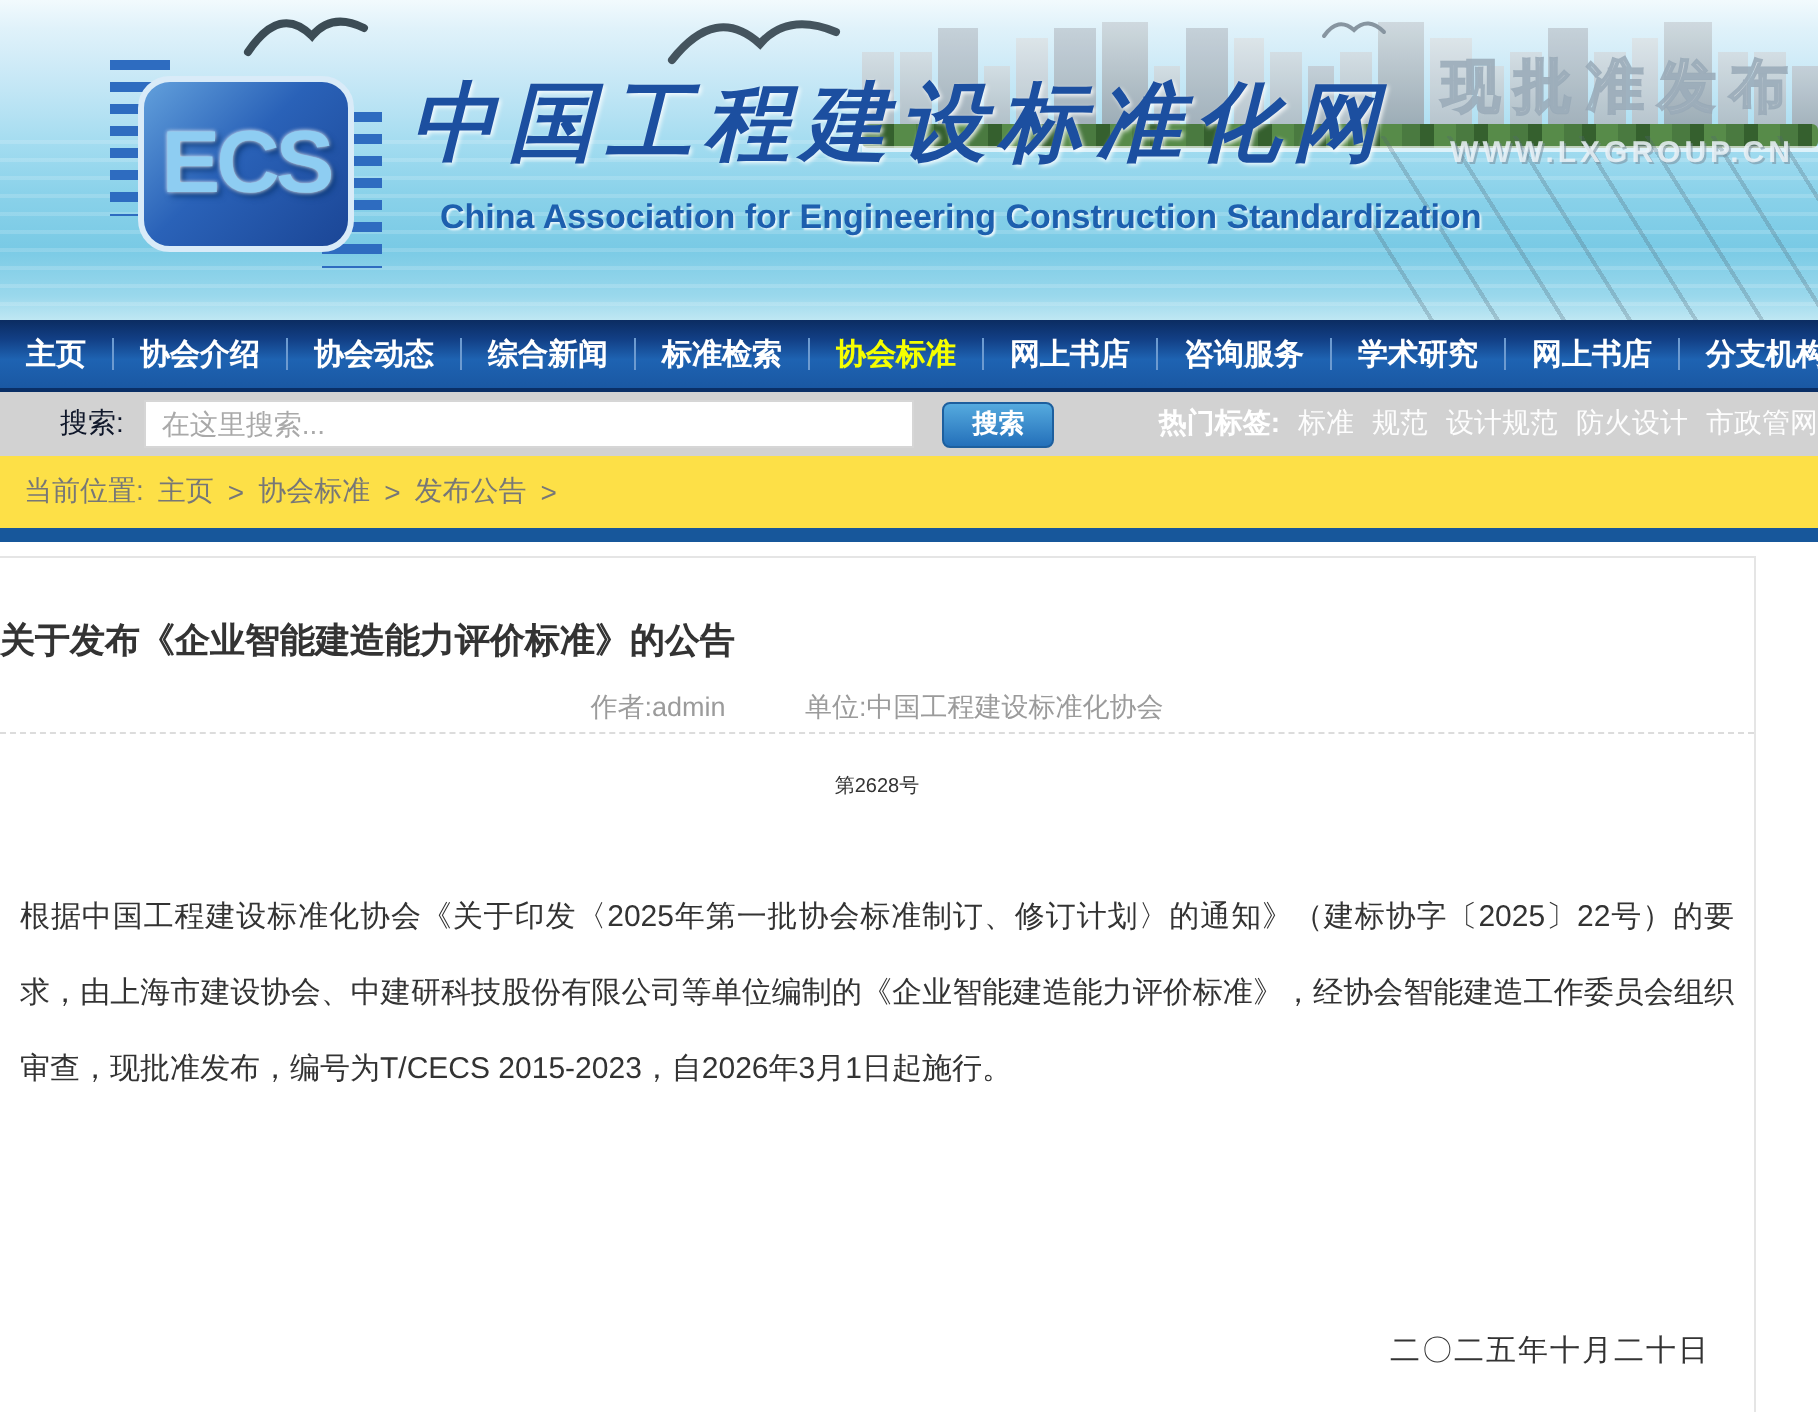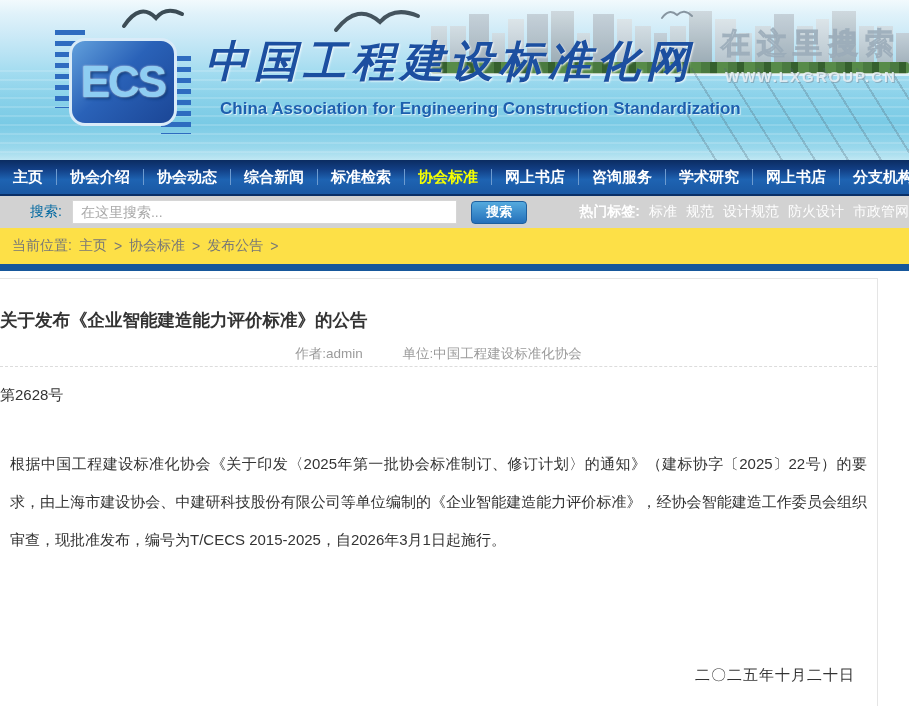--- a/index.html
+++ b/index.html
@@ -55,21 +55,21 @@
   .nav { height:36px; display:flex; align-items:center; overflow:hidden; white-space:nowrap;
     background: linear-gradient(180deg,#0b2c61 0%,#123f85 28%,#1e63b2 58%,#1a58a3 100%);
     border-bottom:2px solid #0a2f66; }
   .nav-item { padding:0 13px; font-size:15px; font-weight:bold; color:#fff; cursor:pointer; }
   .nav-item.active { color:#f5ff00; }
   .nav-sep { width:1px; height:16px; background:#6d9bd0; flex:0 0 auto; }
 
   
   .search-row { height:32px; background:#d2d2d2; display:flex; align-items:center;
     padding-left:30px; overflow:hidden; white-space:nowrap; }
-  .search-label { color:#0369a1; font-size:14px; }
+  .search-label { color:#0f172a; font-size:14px; }
   .search-input { margin-left:10px; width:392px; height:24px; border:1px solid #d6d6d6;
     background:#fff; padding-left:8px; font-size:14px; color:#701a75;
     font-family:"Liberation Sans",sans-serif; }
   .search-input::placeholder { color:#a9a9a9; }
   .search-btn { margin-left:14px; width:57px; height:23px; border:1px solid #1d5f9e;
     border-radius:4px; color:#fff; font-weight:bold; font-size:13px; cursor:pointer;
     background: linear-gradient(180deg,#55aade 0%,#2470ba 100%);
     font-family:"Liberation Sans",sans-serif; }
   .hot { margin-left:52px; display:flex; align-items:center; gap:9px; }
   .hot-label { color:#fff; font-weight:bold; font-size:14px; }
@@ -81,21 +81,21 @@
   .crumb a { color:#777; text-decoration:none; cursor:pointer; }
   .blue-bar { height:7px; background:#17579b; }
 
   
   .panel { position:relative; margin-top:7px; width:878px; height:428px; background:#fff;
     border-top:1px solid #e5e5e5; border-right:1px solid #e5e5e5; }
   .art-title { padding-top:29px; font-size:17.5px; font-weight:bold; color:#333; }
   .art-meta { margin-top:13px; padding-bottom:3px; text-align:center; font-size:13.5px;
     color:#9b9b9b; border-bottom:1px dashed #dcdcdc; }
   .art-meta span { margin:0 18px; }
-  .doc-no { margin-top:19px; text-align:left; font-size:15px; color:#333; }
+  .doc-no { margin-top:19px; text-align:center; font-size:10px; color:#333; }
   .art-body { margin:40px 10px 0 10px; font-size:15px; color:#333; line-height:38px;
     text-align:justify; }
   .art-date { position:absolute; right:22px; bottom:21px; font-size:15px; color:#333;
     letter-spacing:1px; }
 </style>
 </head>
 <body>
 
 <div class="header">
   <div class="water-lines"></div>
@@ -144,21 +144,21 @@
     <div class="stripes-r"></div>
     <div class="plate">
       <span>ECS</span>
     </div>
   </div>
 
   <div class="site-title-zh">中国工程建设标准化网</div>
   <div class="site-title-en">China Association for Engineering Construction Standardization</div>
 
   <div class="watermark">
-    <div class="w1">在这里搜索</div>
+    <div class="w1">现批准发布</div>
     <div class="w2">WWW.LXGROUP.CN</div>
   </div>
 </div>
 
 <div class="nav">
   <span class="nav-item">主页</span>
   <span class="nav-sep"></span>
   <span class="nav-item">协会介绍</span>
   <span class="nav-sep"></span>
   <span class="nav-item">协会动态</span>
@@ -205,15 +205,15 @@
 </div>
 <div class="blue-bar"></div>
 
 <div class="panel">
   <h1 class="art-title">关于发布《企业智能建造能力评价标准》的公告</h1>
   <div class="art-meta">
     <span>作者:admin</span>
     <span>单位:中国工程建设标准化协会</span>
   </div>
   <div class="doc-no">第2628号</div>
-  <p class="art-body">根据中国工程建设标准化协会《关于印发〈2025年第一批协会标准制订、修订计划〉的通知》（建标协字〔2025〕22号）的要求，由上海市建设协会、中建研科技股份有限公司等单位编制的《企业智能建造能力评价标准》，经协会智能建造工作委员会组织审查，现批准发布，编号为T/CECS 2015-2025，自2026年3月1日起施行。</p>
+  <p class="art-body">根据中国工程建设标准化协会《关于印发〈2025年第一批协会标准制订、修订计划〉的通知》（建标协字〔2025〕22号）的要求，由上海市建设协会、中建研科技股份有限公司等单位编制的《企业智能建造能力评价标准》，经协会智能建造工作委员会组织审查，现批准发布，编号为T/CECS 2015-2023，自2026年3月1日起施行。</p>
   <div class="art-date">二〇二五年十月二十日</div>
 </div>
 
 </body></html>

